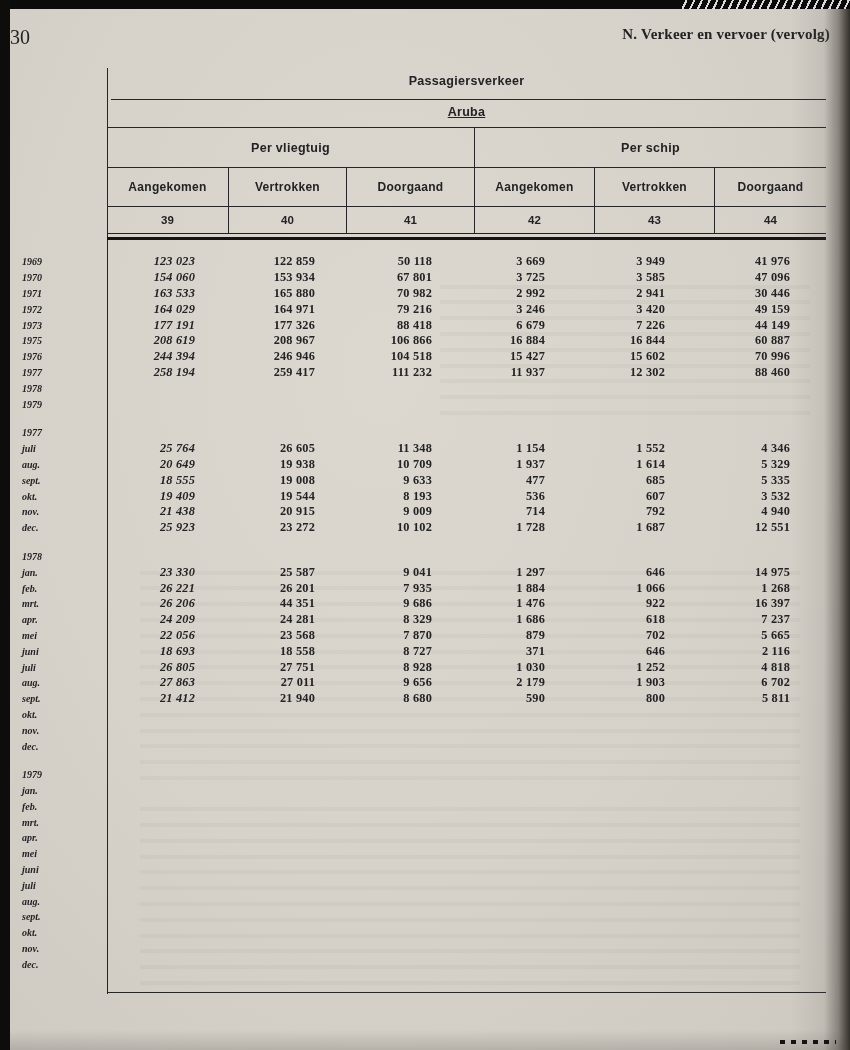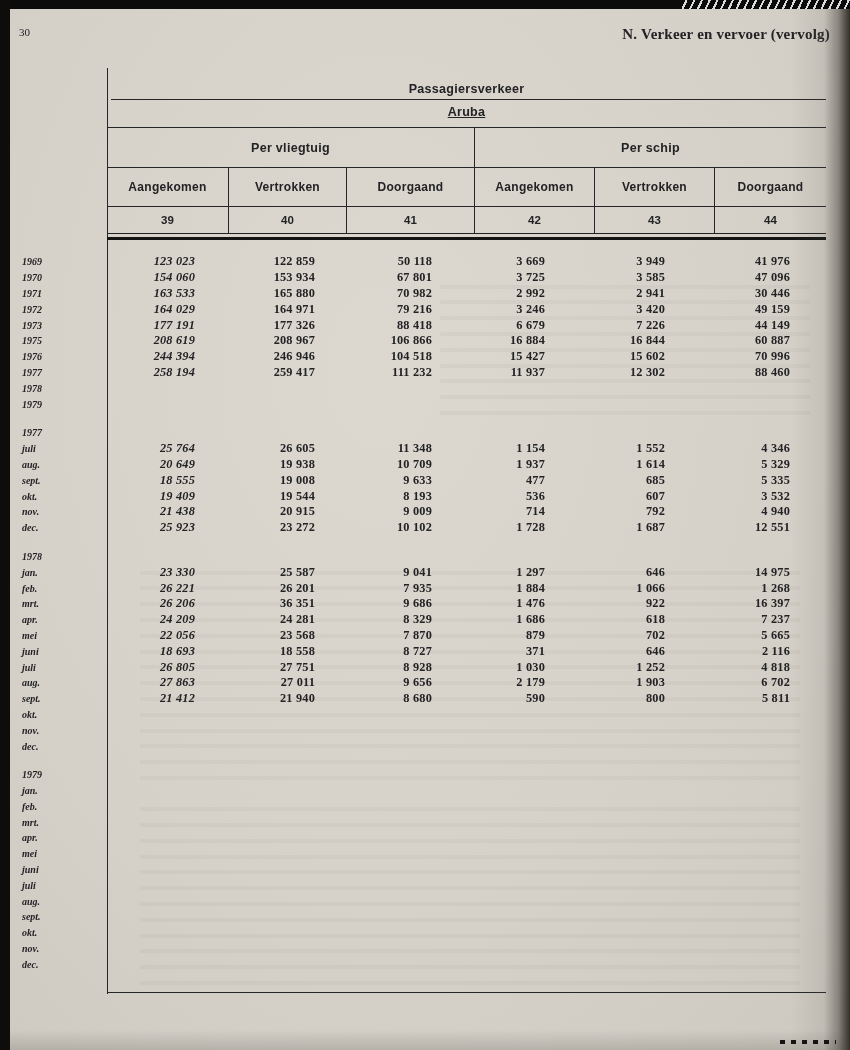--- a/index.html
+++ b/index.html
@@ -21,32 +21,32 @@
     background:linear-gradient(to bottom, rgba(80,75,68,0), rgba(80,75,68,0.22));}
   .corner-marks{position:absolute;right:14px;bottom:6px;width:56px;height:4px;z-index:7;
     background:repeating-linear-gradient(90deg,#151413 0 5px, transparent 5px 11px);}
   .ghost{position:absolute;z-index:1;opacity:.5;filter:blur(.6px);
     background:repeating-linear-gradient(0deg, rgba(100,92,80,0.10) 0 4px, transparent 4px 15.8px);}
   .ghost.g1{left:440px;top:285px;width:370px;height:130px;}
   .ghost.g2{left:140px;top:560px;width:660px;height:220px;}
   .ghost.g3{left:140px;top:800px;width:660px;height:185px;}
 
   
-  .page-number{position:absolute;left:19px;top:26px;font-size:11px;z-index:2;}
+  .page-number{position:absolute;left:10px;top:26px;font-size:20px;z-index:2;}
   .header-right{position:absolute;right:20px;top:26px;font-weight:700;font-size:15px;
     letter-spacing:.2px;z-index:2;}
 
   
   .table-wrap{position:absolute;left:20px;top:68px;width:806px;height:926px;z-index:2;}
   .main-vline{position:absolute;left:87px;top:0;width:1px;height:926px;background:#26262a;}
   .bottom-rule{position:absolute;left:87px;top:924px;right:0;height:1px;background:#26262a;}
 
   .thead{position:absolute;left:87px;top:0;width:719px;height:186px;}
   .t-title{position:absolute;top:6px;left:0;width:100%;text-align:center;
-    font:700 12.5px "Liberation Sans",sans-serif;letter-spacing:.3px;margin-top:8px;}
+    font:700 12.5px "Liberation Sans",sans-serif;letter-spacing:.3px;}
   .rule1{position:absolute;top:31px;left:4px;right:0;height:1px;background:#26262a;}
   .t-sub{position:absolute;top:37px;left:0;width:100%;text-align:center;
     font:700 12.5px "Liberation Sans",sans-serif;letter-spacing:.3px;text-decoration:underline;}
   .rule2{position:absolute;top:59px;left:0;right:0;height:1px;background:#26262a;}
   .group-row{position:absolute;top:60px;left:0;width:719px;height:39px;display:grid;
     grid-template-columns:367px 352px;border-bottom:1px solid #26262a;}
   .group-cell{display:flex;align-items:center;justify-content:center;
     font:700 12.5px "Liberation Sans",sans-serif;letter-spacing:.3px;}
   .group-cell + .group-cell{border-left:1px solid #26262a;}
   .colhead-row{position:absolute;top:99px;left:0;width:719px;height:39px;display:grid;
@@ -302,21 +302,21 @@
             <div class="cell num c1">26 221</div>
             <div class="cell num c2">26 201</div>
             <div class="cell num c3">7 935</div>
             <div class="cell num c4">1 884</div>
             <div class="cell num c5">1 066</div>
             <div class="cell num c6">1 268</div>
           </div>
           <div class="row">
             <div class="cell label">mrt.</div>
             <div class="cell num c1">26 206</div>
-            <div class="cell num c2">36 351</div>
+            <div class="cell num c2">44 351</div>
             <div class="cell num c3">9 686</div>
             <div class="cell num c4">1 476</div>
             <div class="cell num c5">922</div>
             <div class="cell num c6">16 397</div>
           </div>
           <div class="row">
             <div class="cell label">apr.</div>
             <div class="cell num c1">24 209</div>
             <div class="cell num c2">24 281</div>
             <div class="cell num c3">8 329</div>

